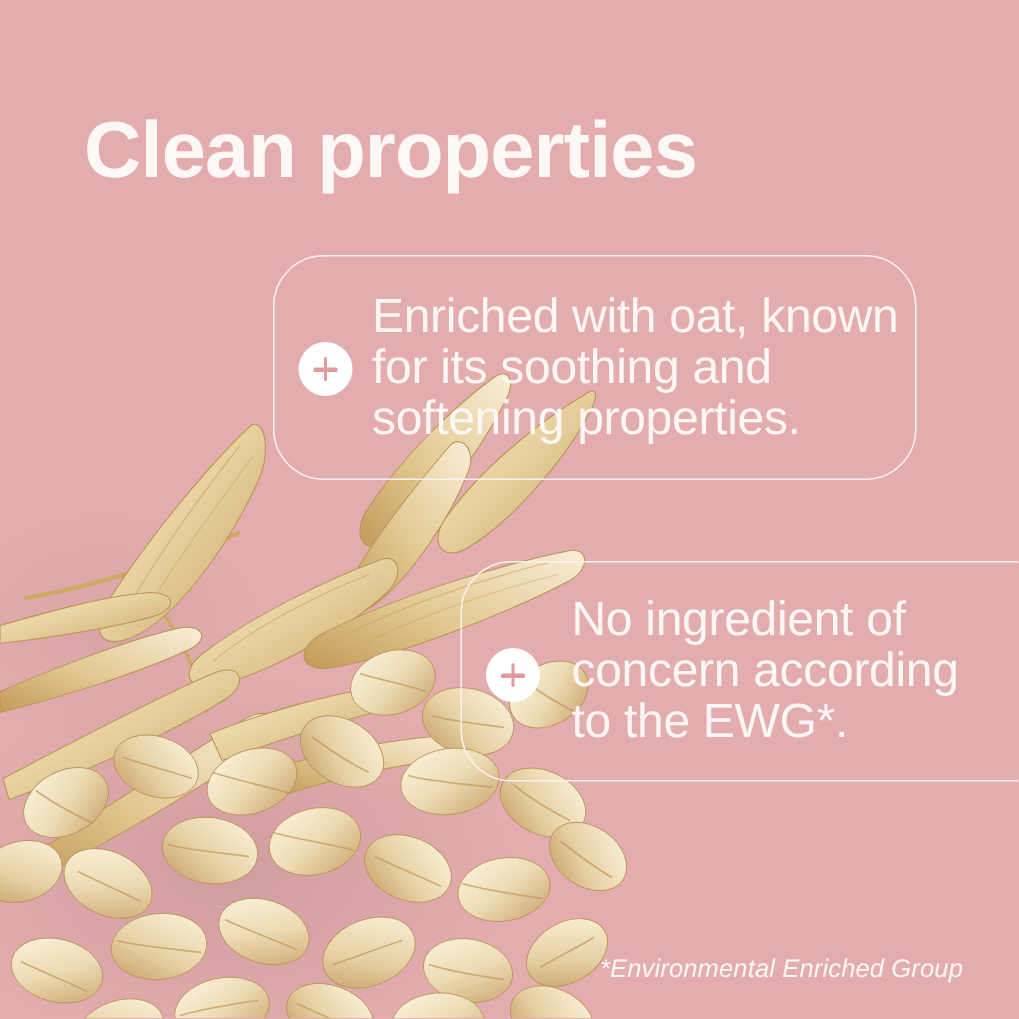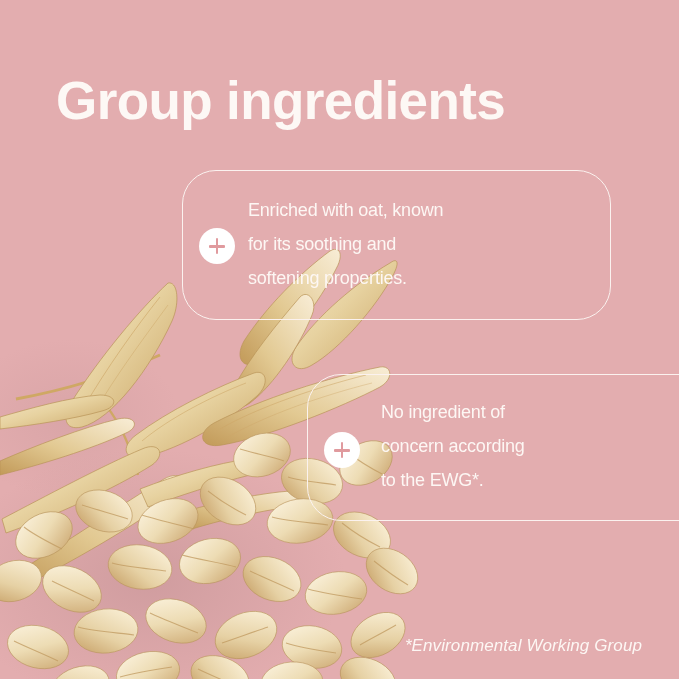--- a/index.html
+++ b/index.html
@@ -49,21 +49,21 @@
     border: 1.6px solid #fbf2ef;
     border-radius: 34px;
     background: transparent;
   }
   .card-1 { left: 182px;  top: 170px; width: 429px; height: 150px; }
   .card-2 { left: 307px;  top: 374px; width: 413px; height: 147px; }
 
   .card-text {
     position: absolute;
     color: #fdf7f4;
-    font-size: 18px;
+    font-size: 32px;
     line-height: 34px;
     font-weight: 400;
     letter-spacing: -0.2px;
     white-space: pre-line;
   }
   .card-1 .card-text { left: 65px;  top: 22px; }
   .card-2 .card-text { left: 73px;  top: 20px; }
 
   
   .plus-badge {
@@ -220,21 +220,21 @@
         <path d="M286 394 C 298 398, 322 402, 336 404"></path>
         <path d="M360 396 C 370 390, 386 382, 396 376"></path>
         <path d="M14 392 C 26 398, 46 406, 58 412"></path>
         <path d="M120 428 C 134 424, 158 420, 172 418"></path>
         <path d="M198 420 C 210 426, 230 434, 242 440"></path>
         <path d="M266 432 C 280 436, 306 440, 320 442"></path>
       </g>
     </svg>
   </div>
 
-  <h1 class="headline">Group ingredients</h1>
+  <h1 class="headline">Clean properties</h1>
 
   <div class="card card-1">
     <div class="card-text">Enriched with oat, known
 for its soothing and
 softening properties.</div>
   </div>
   <div class="plus-badge badge-1">
     <span class="bar h"></span>
     <span class="bar v"></span>
   </div>
@@ -242,15 +242,15 @@
   <div class="card card-2">
     <div class="card-text">No ingredient of
 concern according
 to the EWG*.</div>
   </div>
   <div class="plus-badge badge-2">
     <span class="bar h"></span>
     <span class="bar v"></span>
   </div>
 
-  <div class="footnote">*Environmental Working Group</div>
+  <div class="footnote">*Environmental Enriched Group</div>
 
 </div>
 
 </body></html>

